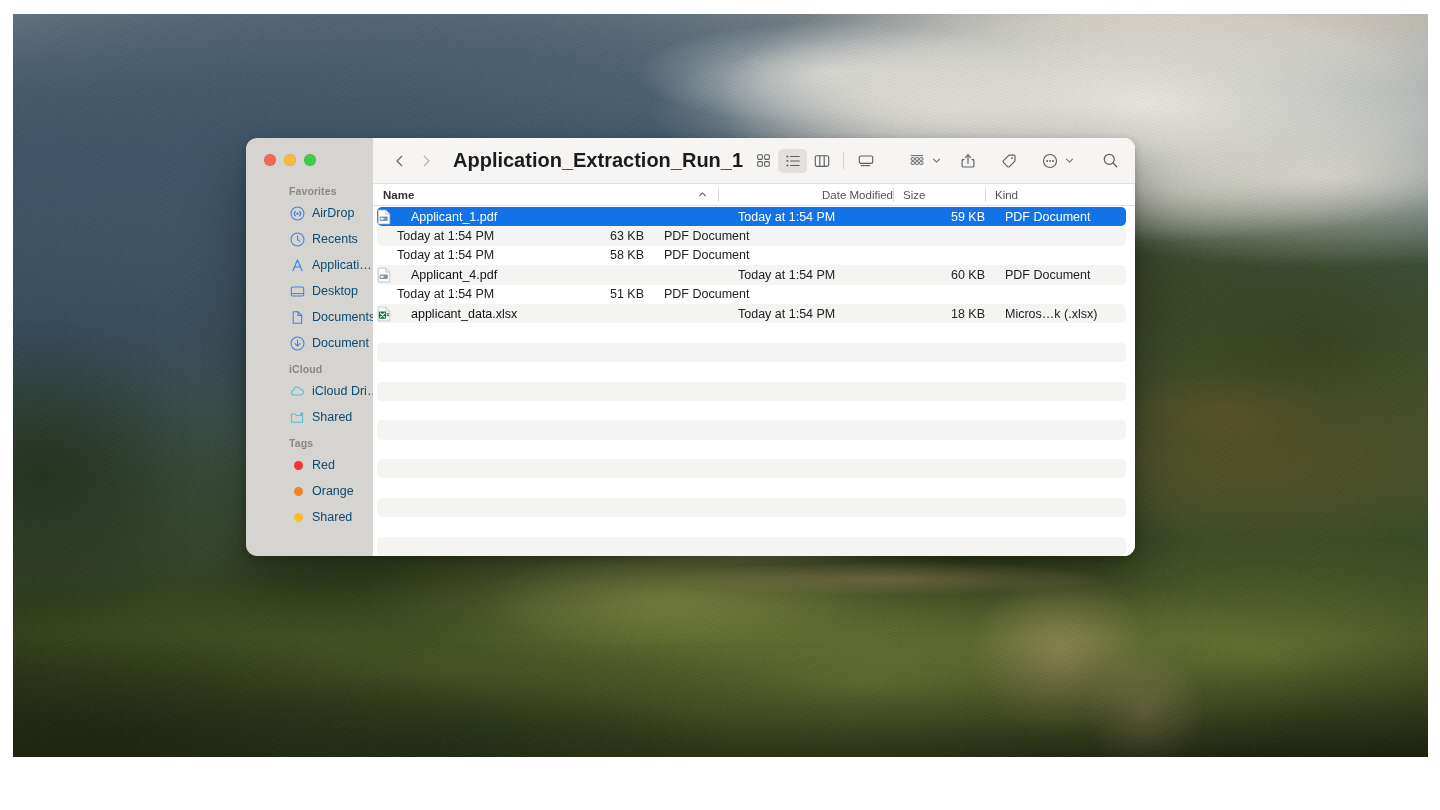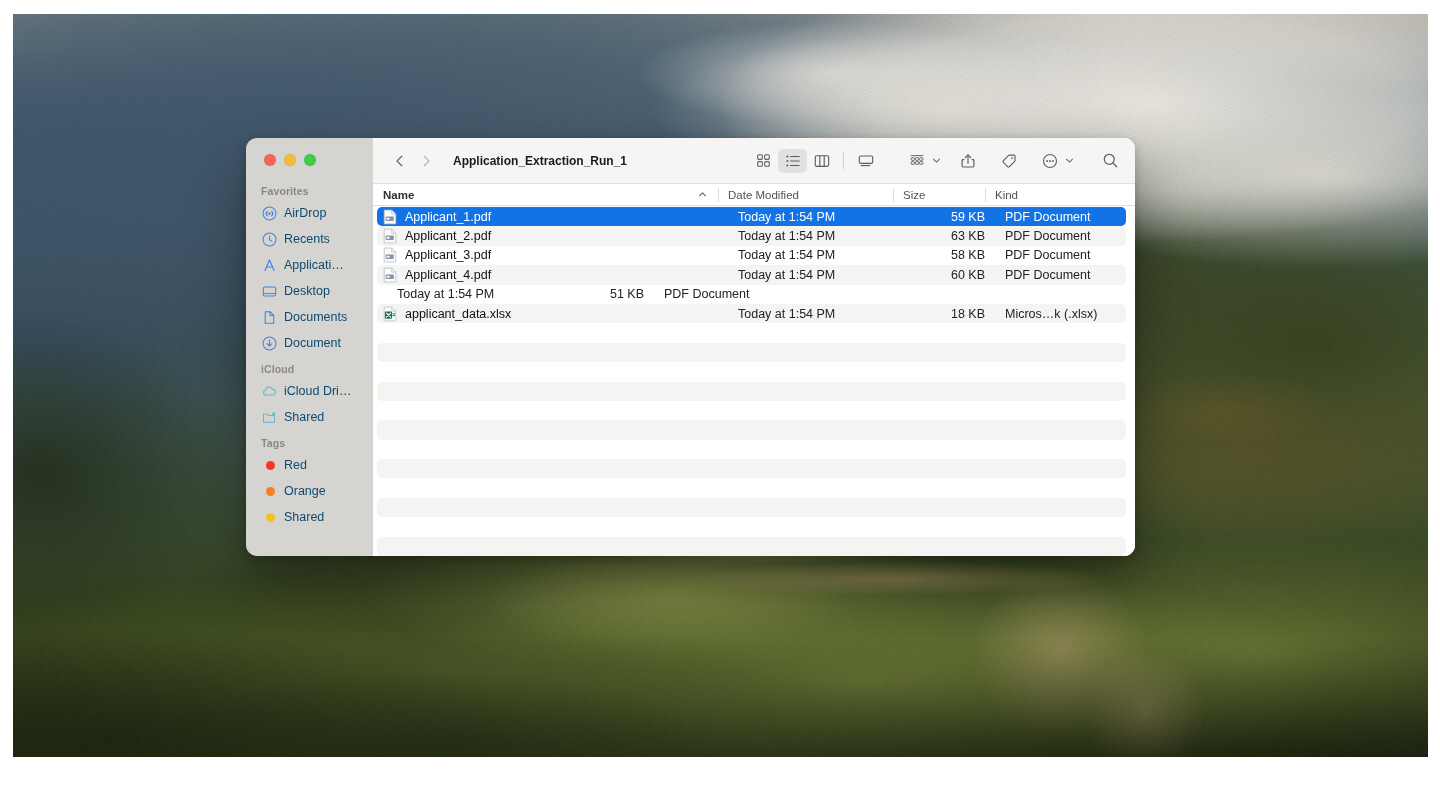--- a/index.html
+++ b/index.html
@@ -109,20 +109,21 @@
     box-shadow: 0 26px 60px rgba(0,0,0,.38), 0 3px 10px rgba(0,0,0,.22);
   }
 
   
   .sidebar {
     width: 127px; flex: 0 0 127px;
     background: #d6d4d0;
     padding-top: 40px;
     position: relative;
     overflow: hidden;
+    padding-left: 28px;
   }
   .traffic {
     position: absolute; top: 16px; left: 18px;
     display: flex; gap: 8px;
   }
   .light { width: 12px; height: 12px; border-radius: 50%; }
   .light.red    { background: #f3665a; box-shadow: inset 0 0 0 .5px rgba(0,0,0,.12); }
   .light.yellow { background: #f6bc39; box-shadow: inset 0 0 0 .5px rgba(0,0,0,.12); }
   .light.green  { background: #3bcf4a; box-shadow: inset 0 0 0 .5px rgba(0,0,0,.12); }
 
@@ -160,21 +161,21 @@
     padding: 0 10px 0 14px;
     border-bottom: .5px solid #e2e0de;
   }
   .navarrow {
     width: 26px; height: 26px;
     display: flex; align-items: center; justify-content: center;
     color: #6f6f6f; cursor: default;
   }
   .navarrow.disabled { color: #b9b8b6; }
   .win-title {
-    font-size: 12px; font-weight: bold;
+    font-size: 20px; font-weight: bold;
     color: #1b1b1b;
     margin-left: 14px;
     white-space: nowrap;
   }
   .tb-spacer { flex: 1; }
   .tb-group { display: flex; align-items: center; }
   .tb-btn {
     width: 29px; height: 24px;
     display: flex; align-items: center; justify-content: center;
     color: #5e5e5e; cursor: default;
@@ -195,21 +196,21 @@
     border-bottom: .5px solid #e0dedb;
     position: relative;
   }
   .ch {
     height: 22px; display: flex; align-items: center;
     padding-left: 10px;
     position: relative;
     flex: 0 0 auto;
   }
   .ch.name { width: 345px; font-weight: bold; color: #33312e; align-items: center; }
-  .ch.date { width: 175px; }
+  .ch.date { width: 175px; justify-content: flex-end; }
   .ch.size { width: 92px; }
   .ch.kind { width: 140px; }
   .ch-div { position: absolute; left: 0; top: 4px; bottom: 4px; width: 1px; background: #dedcd9; }
   .sortchev { position: absolute; right: 11px; top: 50%; transform: translateY(-50%); color: #6d6b67; }
 
   
   .listwrap {
     flex: 1; min-height: 0;
     background: #ffffff;
     overflow: hidden;
@@ -220,21 +221,21 @@
     display: flex; align-items: center;
     font-size: 12.5px; color: #111111;
     position: relative;
     border-radius: 5px;
     margin: 0 9px 0 4px;
     cursor: default;
   }
   .row.alt { background: #f4f4f3; }
   .row.sel { background: #1273e6; color: #ffffff; }
   .cell { flex: 0 0 auto; white-space: nowrap; overflow: hidden; text-overflow: ellipsis; }
-  .c-name { width: 341px; display: flex; align-items: center; gap: 8px; padding-left: 6px; }
+  .c-name { width: 341px; display: flex; align-items: center; gap: 20px; }
   .c-date { width: 175px; padding-left: 6px; margin-left: 14px; }
   .c-size { width: 92px; padding-right: 14px; text-align: right; }
   .c-kind { width: 140px; padding-left: 6px; }
   .row.alt .c-date, .row.alt .c-size, .row.alt .c-kind,
   .row .c-date, .row .c-size, .row .c-kind { color: #222; }
   .row.sel .c-date, .row.sel .c-size, .row.sel .c-kind { color: #ffffff; }
 
   .fico { width: 14px; height: 16px; flex: 0 0 14px; position: relative; }
   .fico svg { display: block; }
 
@@ -526,47 +527,25 @@
                   <rect x="3.5" y="8.7" width="3.1" height="2" rx=".4" fill="#ffffff" opacity=".92"></rect>
                 </svg>
               </span>
               <span>Applicant_1.pdf</span>
             </div>
             <div class="cell c-date">Today at 1:54 PM</div>
             <div class="cell c-size">59 KB</div>
             <div class="cell c-kind">PDF Document</div>
           </div>
           <div class="row alt">
-            <div class="cell c-name">
-              <span class="fico">
-                <svg width="14" height="16" viewBox="0 0 14 16">
-                  <path d="M1.2 1.1h7.6l4 4v9.8H1.2z" fill="#fbfbfb" stroke="#b9bdc4" stroke-width=".8" stroke-linejoin="round"></path>
-                  <path d="M8.8 1.1v4h4" fill="none" stroke="#b9bdc4" stroke-width=".8" stroke-linejoin="round"></path>
-                  <rect x="2.6" y="7.4" width="8.2" height="4.6" rx=".8" fill="#8794a6"></rect>
-                  <rect x="3.5" y="8.7" width="3.1" height="2" rx=".4" fill="#ffffff" opacity=".92"></rect>
-                </svg>
-              </span>
-              <span>Applicant_2.pdf</span>
-            </div>
             <div class="cell c-date">Today at 1:54 PM</div>
             <div class="cell c-size">63 KB</div>
             <div class="cell c-kind">PDF Document</div>
           </div>
           <div class="row">
-            <div class="cell c-name">
-              <span class="fico">
-                <svg width="14" height="16" viewBox="0 0 14 16">
-                  <path d="M1.2 1.1h7.6l4 4v9.8H1.2z" fill="#fbfbfb" stroke="#b9bdc4" stroke-width=".8" stroke-linejoin="round"></path>
-                  <path d="M8.8 1.1v4h4" fill="none" stroke="#b9bdc4" stroke-width=".8" stroke-linejoin="round"></path>
-                  <rect x="2.6" y="7.4" width="8.2" height="4.6" rx=".8" fill="#8794a6"></rect>
-                  <rect x="3.5" y="8.7" width="3.1" height="2" rx=".4" fill="#ffffff" opacity=".92"></rect>
-                </svg>
-              </span>
-              <span>Applicant_3.pdf</span>
-            </div>
             <div class="cell c-date">Today at 1:54 PM</div>
             <div class="cell c-size">58 KB</div>
             <div class="cell c-kind">PDF Document</div>
           </div>
           <div class="row alt">
             <div class="cell c-name">
               <span class="fico">
                 <svg width="14" height="16" viewBox="0 0 14 16">
                   <path d="M1.2 1.1h7.6l4 4v9.8H1.2z" fill="#fbfbfb" stroke="#b9bdc4" stroke-width=".8" stroke-linejoin="round"></path>
                   <path d="M8.8 1.1v4h4" fill="none" stroke="#b9bdc4" stroke-width=".8" stroke-linejoin="round"></path>

